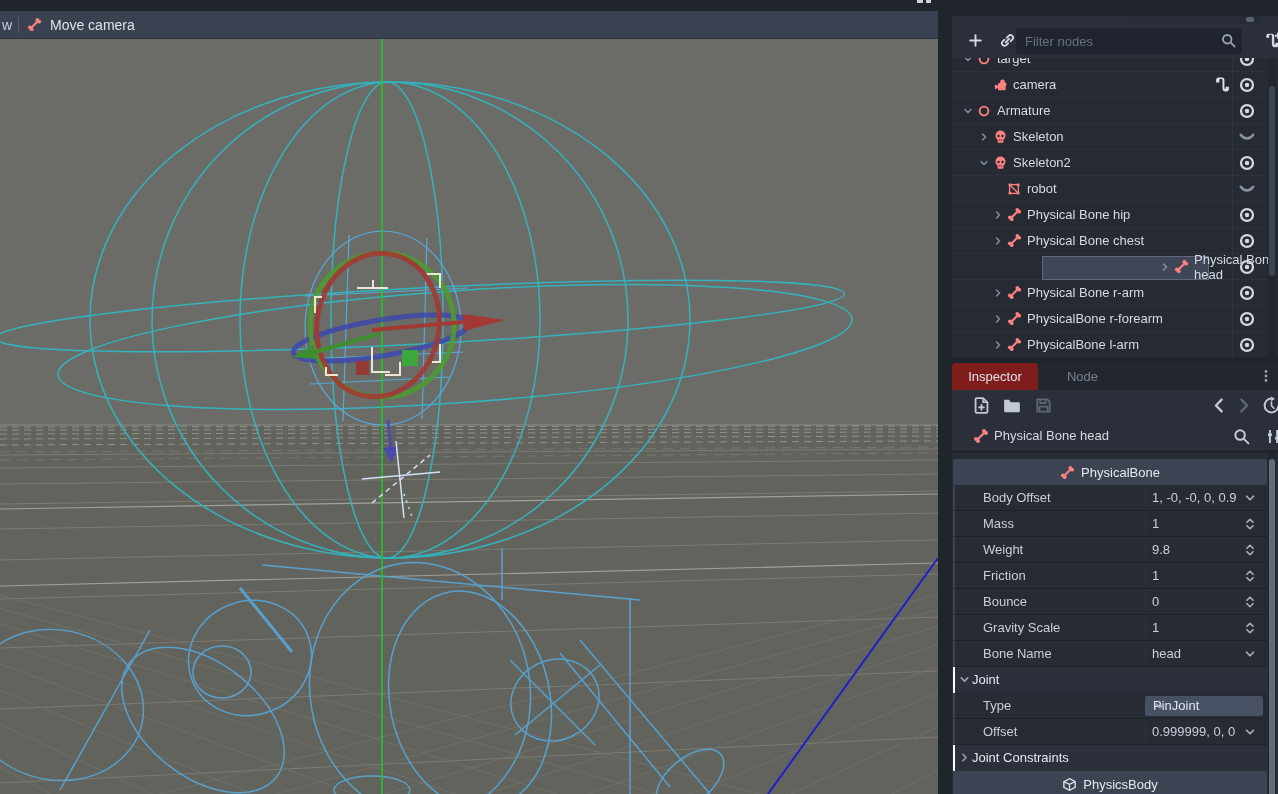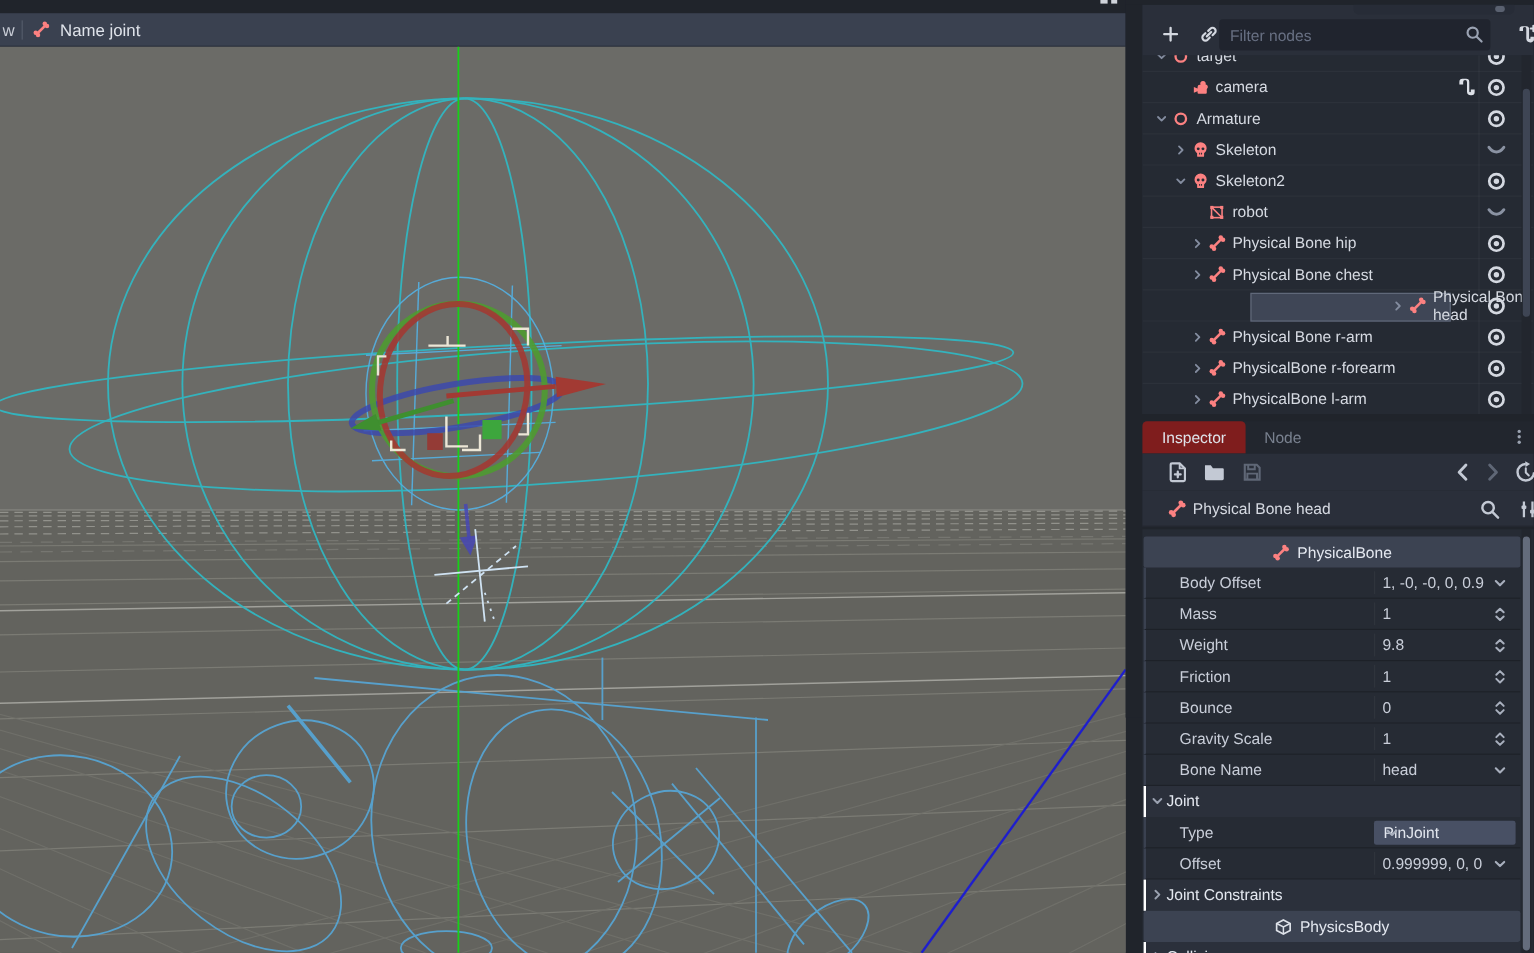--- a/index.html
+++ b/index.html
@@ -10,21 +10,21 @@
   #viewport { position:absolute; left:0; top:0; width:938px; height:794px; background:#20242b; }
   #vp-topstrip { position:absolute; left:0; top:0; width:938px; height:11px; background:#20242b; }
   #vp-toolbar { position:absolute; left:0; top:11px; width:938px; height:28px; background:#3a4150;
                 display:flex; align-items:center; color:#dfe3ea; font-size:14px; border-bottom:1px solid #2c313c; }
   #vp-toolbar .menu-frag { color:#c9cdd6; margin-left:2px; width:12px; overflow:hidden; }
   #vp-toolbar .sep { width:1px; height:16px; background:#545b6a; margin:0 8px 0 4px; }
   #vp-3d { position:absolute; left:0; top:39px; width:938px; height:755px; background:#6b6b67; }
   .frag { position:absolute; background:#cfd3da; }
 
   
-  #dock { position:absolute; left:938px; top:4px; width:340px; height:594px; background:#20242b; }
+  #dock { position:absolute; left:938px; top:16px; width:340px; height:594px; background:#20242b; }
 
   
   #scene-dock { position:absolute; left:0; top:0; width:340px; height:341px; }
   #scene-panel-bg { position:absolute; left:14px; top:0; right:0; bottom:0; background:#2a2f3a; }
   #top-sliver { position:absolute; left:190px; top:0; width:134px; height:8px; background:#272c37; border-radius:0 0 4px 4px; }
   #sliver-dot { position:absolute; right:8px; top:1px; width:8px; height:5px; background:#5a6170; border-radius:2px; }
   #scene-toolbar { position:absolute; left:14px; right:0; top:8px; height:34px; }
   .tbtn { position:absolute; top:5px; width:22px; height:22px; display:flex; align-items:center; justify-content:center; color:#d4d8e0; }
   #filter-box { position:absolute; left:64px; top:4px; width:226px; height:26px; background:#20242e; border-radius:3px; }
   #filter-box input { position:absolute; left:0; top:0; width:100%; height:100%; background:transparent; border:none; outline:none;
@@ -47,21 +47,21 @@
   .pink { color:#fc8181; }
   #scene-scroll-track { position:absolute; left:330px; top:42px; width:8px; height:299px; background:#22262e; }
   #scene-scroll-thumb { position:absolute; left:1px; top:28px; width:6px; height:190px; background:#3e4554; border-radius:3px; }
 
   
   #insp-dock { position:absolute; left:0; top:347px; width:340px; height:447px; }
   #insp-tabbar { position:absolute; left:14px; right:0; top:0; height:27px; background:#22262e; }
   #tab-inspector { position:absolute; left:0; top:0; width:86px; height:27px; background:#7f1d1d; border-radius:4px 4px 0 0;
                    color:#dfe3ea; font-size:13px; display:flex; align-items:center; justify-content:center; }
   #tab-node { position:absolute; left:88px; top:0; width:58px; height:27px; color:#79818f; font-size:13px;
-              display:flex; align-items:center; justify-content:center; }
+              display:flex; align-items:center; justify-content:flex-end; }
   #tab-menu { position:absolute; right:4px; top:5px; width:16px; height:16px; color:#9aa2b0; }
   #insp-toolbar { position:absolute; left:14px; right:0; top:27px; height:31px; background:#2a2f3a; }
   .itbtn { position:absolute; top:6px; width:19px; height:19px; color:#c3c9d4; }
   .itbtn.dim { color:#5f6776; }
   #insp-objbar { position:absolute; left:14px; right:0; top:58px; height:30px; background:#2a2f3a;
                  border-bottom:1px solid #232730; }
   #obj-name { position:absolute; left:42px; top:7px; color:#d6dae2; font-size:13px; }
   #insp-content { position:absolute; left:14px; right:0; top:90px; bottom:0; background:#262b34; overflow:hidden; }
   .cat { position:absolute; left:1px; width:314px; height:26px; background:#3c4352; border-radius:2px;
          display:flex; align-items:center; justify-content:center; gap:6px; color:#e4e8f0; font-size:13px; }
@@ -198,21 +198,21 @@
     <span class="frag" style="left:926px;top:0;width:5px;height:3px;"></span>
   </div>
   <div id="vp-toolbar">
     <span class="menu-frag">w</span>
     <span class="sep"></span>
     <span style="width:15px;height:15px;margin-right:8px;" class="pink">
         <svg class="ic">
           <use href="#i-bone"></use>
         </svg>
       </span>
-    <span>Name joint</span>
+    <span>Move camera</span>
   </div>
 
   <div id="vp-3d">
     <svg width="938" height="755" viewBox="0 0 938 755">
       <defs>
           <clipPath id="fc">
             <rect x="0" y="386" width="938" height="369"></rect>
           </clipPath>
         </defs>
 

